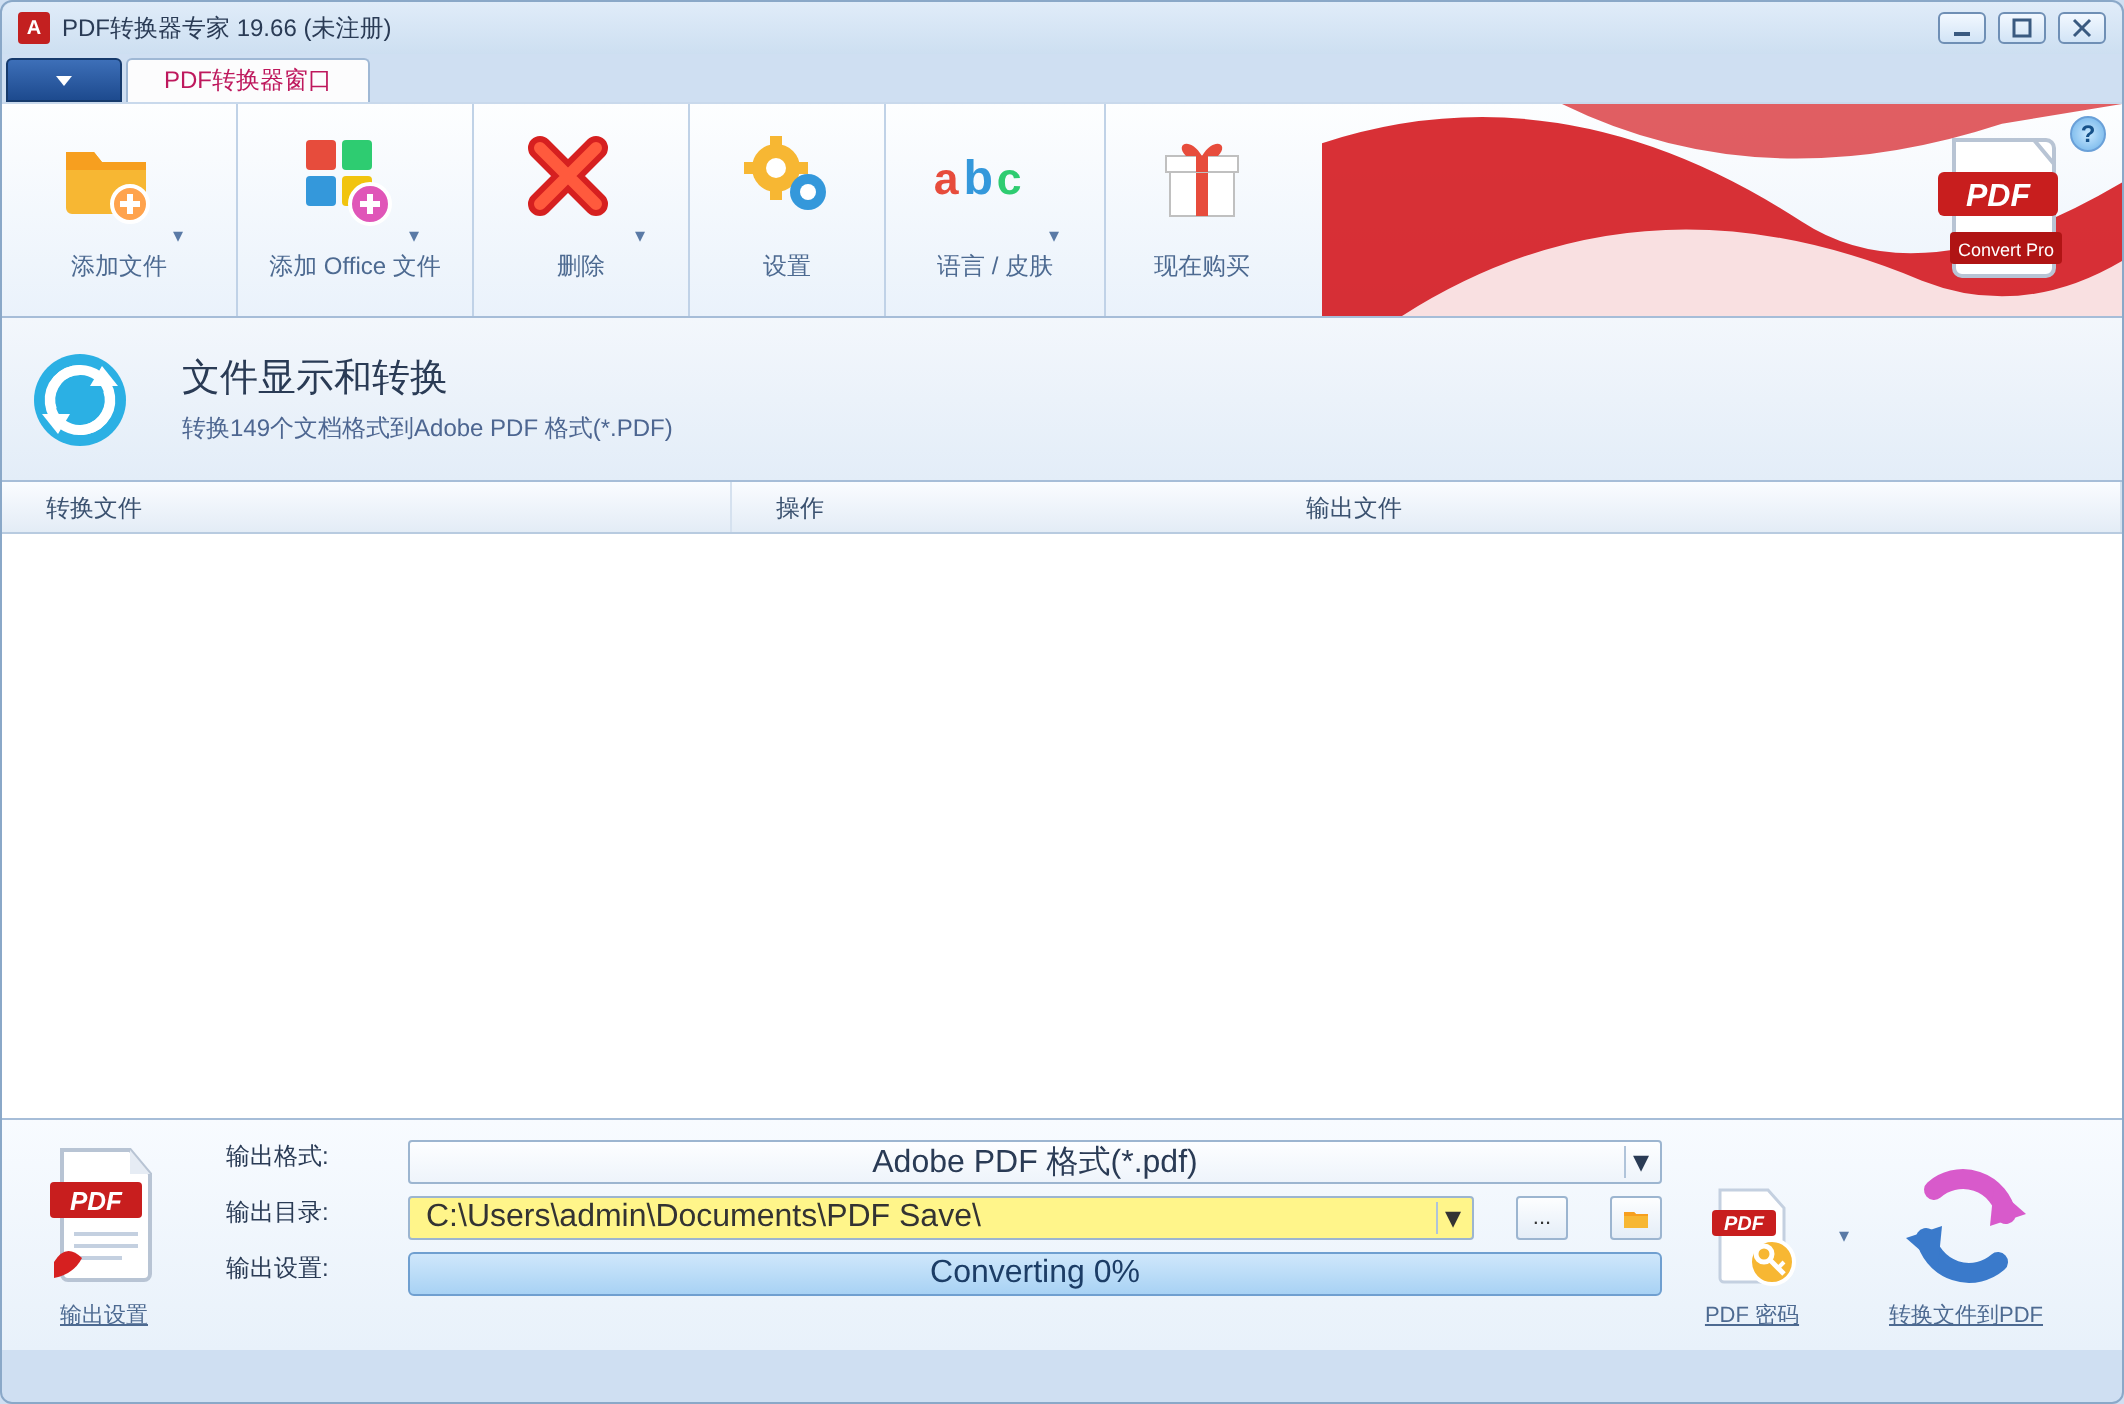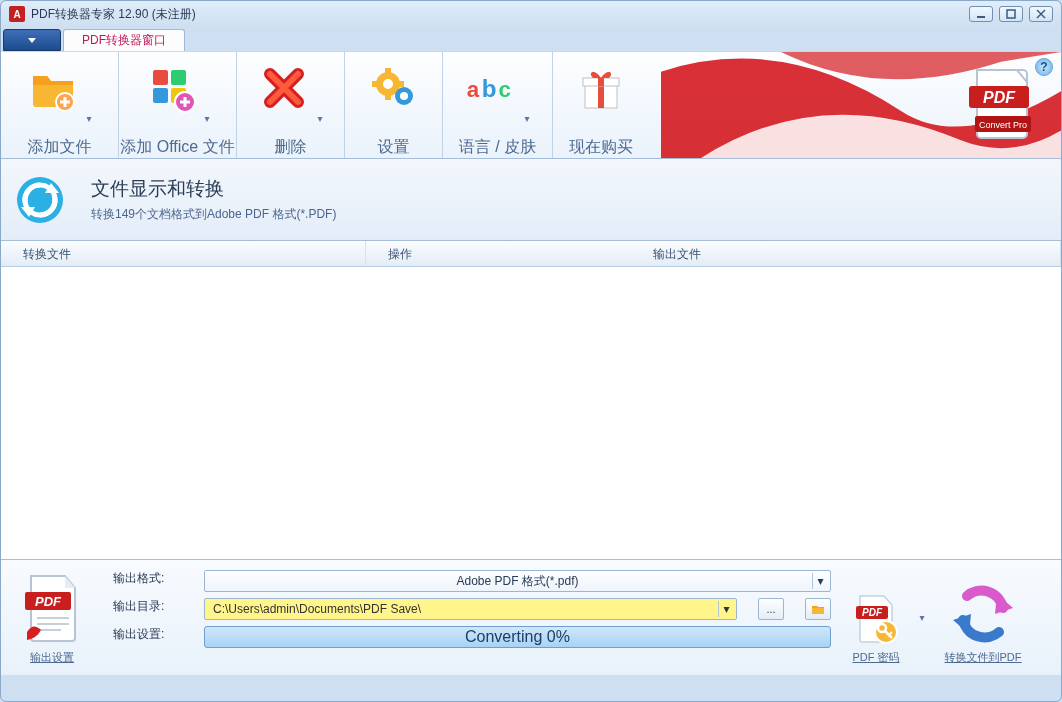--- a/index.html
+++ b/index.html
@@ -9,54 +9,54 @@
 .titlebar .title{font-size:12px;color:#2a3b55;}
 .winctrls{margin-left:auto;display:flex;gap:6px;}
 .winctrls .wc{width:24px;height:16px;border:1px solid #6f8fb5;border-radius:3px;background:linear-gradient(#f2f8ff,#d2e4f6);display:flex;align-items:center;justify-content:center;cursor:pointer;}
 .winctrls svg{width:10px;height:10px;}
 .tabstrip{height:24px;display:flex;align-items:flex-end;padding-left:2px;gap:2px;}
 .filebtn{width:58px;height:22px;background:linear-gradient(#3d6fb8,#1d4a8e);border:1px solid #163a6c;border-radius:3px 3px 0 0;display:flex;align-items:center;justify-content:center;}
 .filebtn svg{width:10px;height:10px;}
 .tab{height:22px;padding:0 18px;background:#fcfcfd;border:1px solid #9fb8d5;border-bottom:none;border-radius:3px 3px 0 0;font-size:12px;color:#be185d;display:flex;align-items:center;}
 .ribbon{height:108px;background:linear-gradient(#fdfeff,#eaf2fb);border-top:1px solid #c9d9ec;border-bottom:1px solid #a6bdd8;position:relative;display:flex;}
 .rgroup{position:relative;border-right:1px solid #c0d2e7;display:flex;align-items:flex-start;justify-content:center;padding-top:6px;}
-.rgroup .rlabel{position:absolute;bottom:0;left:0;right:0;text-align:center;font-size:16px;color:#4d6a91;}
+.rgroup .rlabel{position:absolute;bottom:16px;left:0;right:0;text-align:center;font-size:12px;color:#4d6a91;}
 .rbtn{display:flex;flex-direction:column;align-items:center;cursor:pointer;padding:4px 8px;}
 .rbtn .ricon{width:52px;height:52px;display:flex;align-items:center;justify-content:center;}
 .rarrow{width:14px;align-self:center;color:#5a7aa6;font-size:10px;padding-top:20px;}
 .rhelp{position:absolute;right:8px;top:6px;width:18px;height:18px;border:1px solid #6aa0d8;border-radius:50%;background:radial-gradient(#c8e8ff,#6ab0e8);color:#16528a;font-weight:bold;font-size:12px;display:flex;align-items:center;justify-content:center;}
 .rdeco{position:absolute;right:0;top:0;bottom:0;width:400px;overflow:hidden;pointer-events:none;}
 .rdeco svg{width:100%;height:100%;}
 .rlogo{position:absolute;right:6px;top:6px;width:96px;height:96px;display:flex;align-items:center;justify-content:center;}
 .panelhead{height:82px;background:linear-gradient(#f3f7fc,#e3edf8);border-bottom:1px solid #a6bdd8;display:flex;align-items:center;padding:0 14px;gap:26px;}
 .panelhead .phicon{width:50px;height:50px;display:flex;align-items:center;justify-content:center;}
 .panelhead .phtitle{font-size:19px;color:#2a3b55;font-weight:500;margin-bottom:4px;}
 .panelhead .phsub{font-size:12px;color:#4d6691;}
 .colhead{height:26px;background:linear-gradient(#fafcff,#e3ecf6);border-bottom:1px solid #b8cbe0;display:flex;font-size:12px;color:#3a516f;}
 .colhead>div{padding:5px 22px;border-right:1px solid #d5e1ef;}
 .listarea{height:292px;background:#fff;}
 .bottom{height:116px;background:linear-gradient(#f8fbff,#e8f1fa);border-top:1px solid #a6bdd8;display:flex;align-items:stretch;padding:6px;}
 .bbtn{display:flex;flex-direction:column;align-items:center;justify-content:flex-end;padding:2px 10px 4px;cursor:pointer;}
 .bbtn .blabel{font-size:11px;color:#4d6a91;margin-top:2px;text-decoration:underline;}
 .bform{flex:0 0 740px;padding:4px 6px 4px 16px;}
 .brow{display:flex;align-items:flex-start;height:28px;gap:21px;}
 .brow .bl{width:70px;font-size:12px;color:#2a3b55;}
-.bfield{flex:1;height:22px;border:1px solid #9cb5d0;border-radius:2px;background:linear-gradient(#fdfeff,#eef4fb);font-size:12px;color:#2a3b55;padding:3px 8px;display:flex;align-items:center;position:relative;}
+.bfield{flex:1;height:22px;border:1px solid #9cb5d0;border-radius:2px;background:linear-gradient(#fdfeff,#eef4fb);font-size:16px;color:#2a3b55;padding:3px 8px;display:flex;align-items:center;position:relative;}
 .bfield.yellow{background:#fff58a;color:#333;}
 .bfield .dd{position:absolute;right:2px;top:2px;bottom:2px;width:16px;border-left:1px solid #b0c4da;display:flex;align-items:center;justify-content:center;}
 .sqbtn{width:26px;height:22px;border:1px solid #9cb5d0;border-radius:2px;background:linear-gradient(#fdfeff,#e4edf7);display:flex;align-items:center;justify-content:center;cursor:pointer;font-size:11px;color:#333;}
 .progress{flex:1;height:22px;border:1px solid #6f9fd0;border-radius:3px;background:linear-gradient(#cfe7fb,#a8d2f4);display:flex;align-items:center;justify-content:center;font-size:16px;color:#1c3d66;}
 .barrow{width:14px;display:flex;align-items:center;justify-content:center;color:#5a7aa6;font-size:10px;}
 </style>
 </head>
 <body>
 
 <div class="titlebar">
   <div class="appicon">A</div>
-  <div class="title">PDF转换器专家 12.90 (未注册)</div>
+  <div class="title">PDF转换器专家 19.66 (未注册)</div>
   <div class="winctrls">
     <div class="wc">
         <svg viewBox="0 0 10 10">
           <line x1="1" y1="8" x2="9" y2="8" stroke="#3a5a80" stroke-width="2"></line>
         </svg>
       </div>
     <div class="wc">
         <svg viewBox="0 0 10 10">
           <rect x="1" y="1" width="8" height="8" fill="none" stroke="#3a5a80" stroke-width="1.5"></rect>
         </svg>

